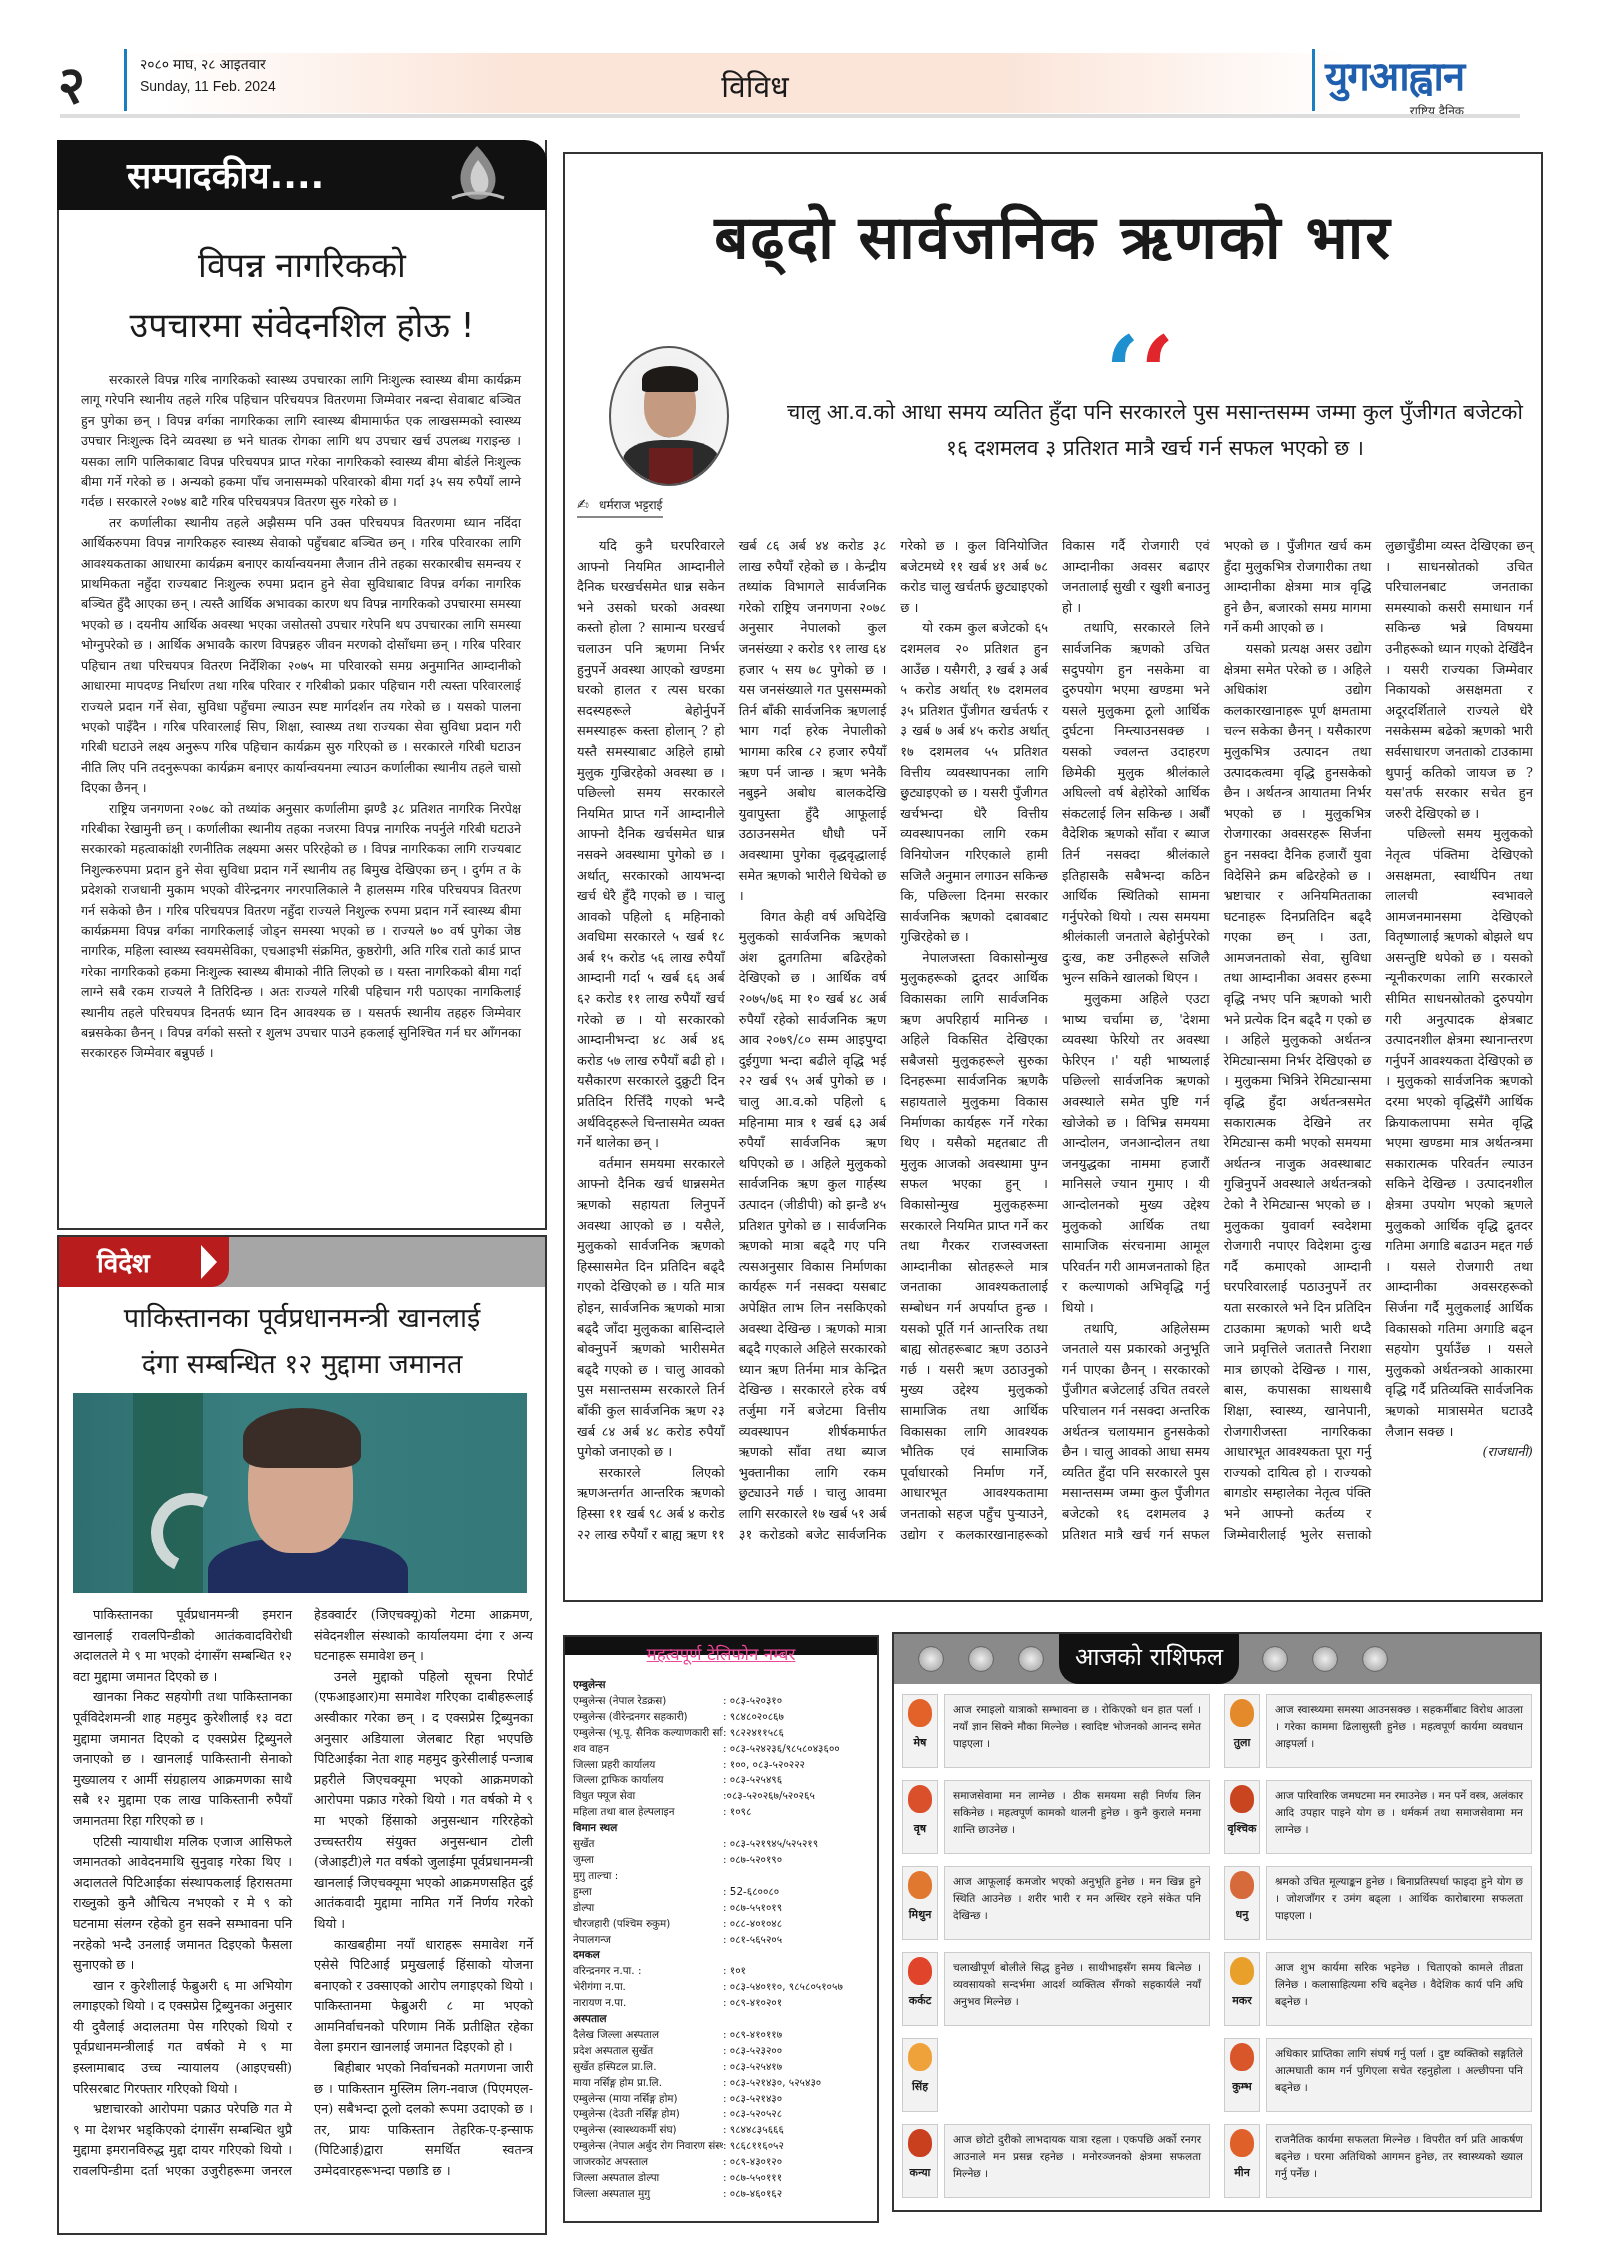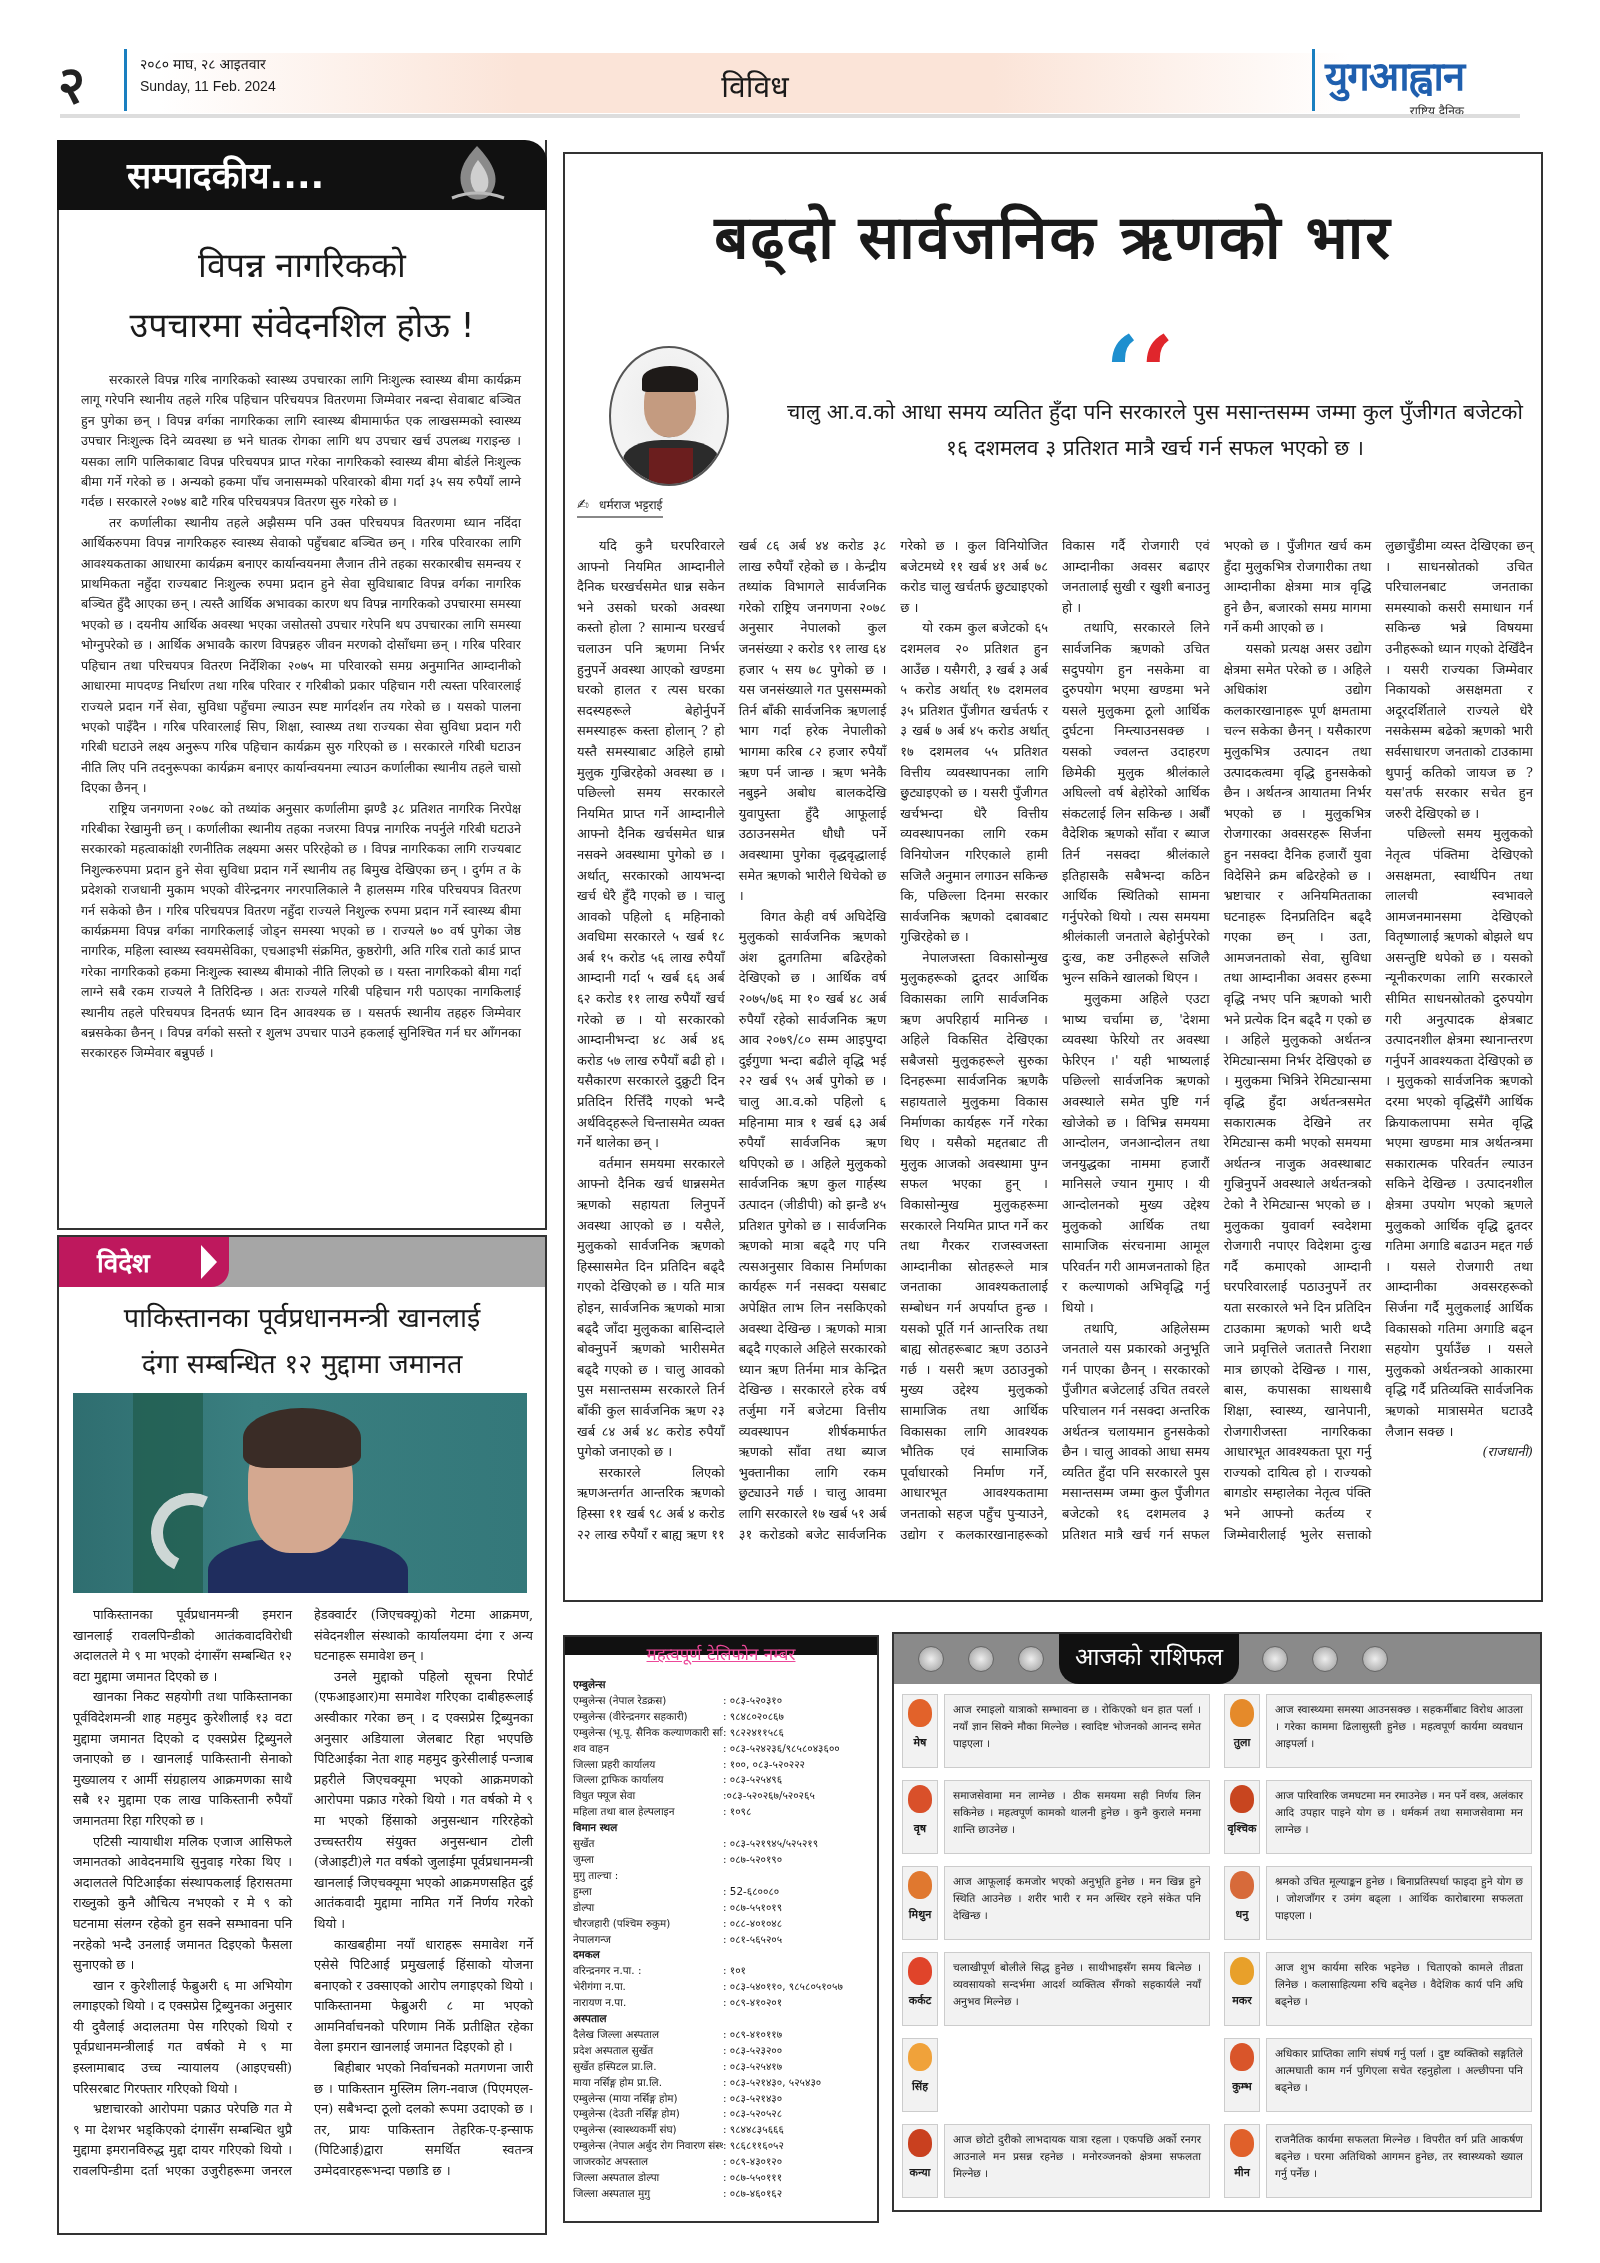--- a/index.html
+++ b/index.html
@@ -23,21 +23,21 @@
   .ed-head { left: -2px; top: 0; width: 490px; height: 70px; background: #111; border-radius: 0 22px 0 0; }
   .ed-head-label { left: 70px; top: 10px; color: #fff; font-size: 36px; font-weight: bold; }
   .ed-flame { left: 385px; top: 2px; width: 70px; height: 66px; }
   .ed-title { left: 0; width: 486px; top: 95px; text-align: center; font-size: 34px; line-height: 60px; }
   .ed-body { left: 22px; top: 230px; width: 440px; font-size: 12.6px; line-height: 20.4px; text-align: justify; font-family: "DejaVu Serif", serif; }
   .ed-body p { text-indent: 28px; }
 
   
   .videsh { left: 57px; top: 1235px; width: 490px; height: 1000px; border: 2px solid #333; }
   .vd-head { left: 0; top: 0; width: 486px; height: 50px; background: #a6a6a6; }
-  .vd-tab { left: 0; top: 0; width: 170px; height: 50px; background: #be185d; border-radius: 0 0 18px 0; }
+  .vd-tab { left: 0; top: 0; width: 170px; height: 50px; background: #b91c1c; border-radius: 0 0 18px 0; }
   .vd-tab-label { left: 38px; top: 7px; color: #fff; font-size: 26px; font-weight: bold; }
   .vd-arrow { left: 142px; top: 8px; width: 0; height: 0; border-top: 17px solid transparent; border-bottom: 17px solid transparent; border-left: 16px solid #fff; }
   .vd-title { left: 0; width: 486px; top: 58px; text-align: center; font-size: 27px; line-height: 46px; }
   .vd-photo { left: 14px; top: 156px; width: 454px; height: 200px; background: linear-gradient(90deg,#2f6e70 0%, #3a7f80 40%, #34787a 100%); overflow: hidden; }
   .vd-flag { left: 60px; top: 0; width: 70px; height: 200px; background: #1f5b4a; opacity: .7; }
   .vd-moon { left: 78px; top: 100px; width: 80px; height: 80px; border-radius: 50%; border: 12px solid rgba(235,235,235,.85); border-right-color: transparent; border-bottom-color: transparent; transform: rotate(-20deg); }
   .vd-face { left: 175px; top: 25px; width: 105px; height: 135px; background: #d4a890; border-radius: 46% 46% 40% 40%; }
   .vd-hair { left: 170px; top: 15px; width: 118px; height: 60px; background: #3a2c26; border-radius: 50% 50% 20% 20%; }
   .vd-coat { left: 135px; top: 145px; width: 200px; height: 80px; background: #1f2d5e; border-radius: 40% 40% 0 0; }
   .vd-cols { left: 14px; top: 368px; width: 460px; font-size: 12.8px; line-height: 20.6px; text-align: justify; column-count: 2; column-gap: 22px; font-family: "DejaVu Serif", serif; }

